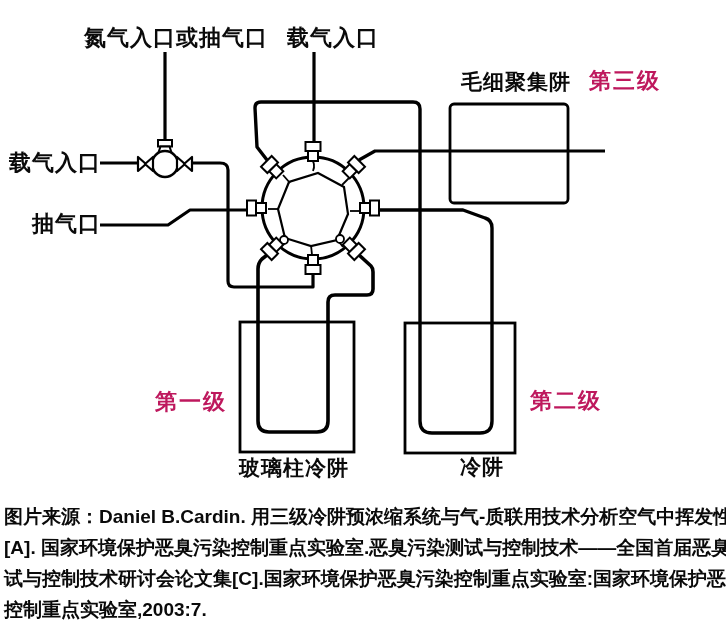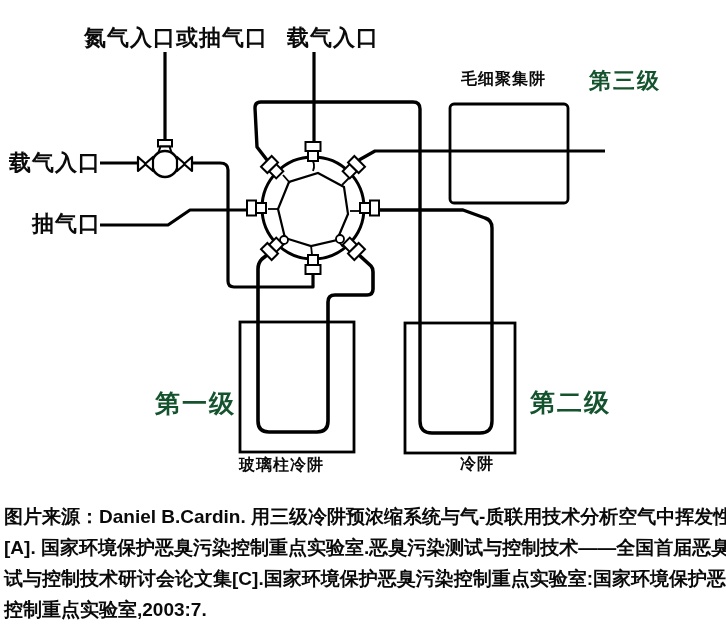--- a/index.html
+++ b/index.html
@@ -7,23 +7,23 @@
     width:726px;height:638px;position:relative;overflow:hidden;
     font-family:"Liberation Sans","DejaVu Sans",sans-serif;
     color:#000;
   }
   .figure{position:absolute;left:0;top:0;width:726px;height:500px;}
   .figure svg{position:absolute;left:0;top:0;}
   .lbl{
     position:absolute;white-space:nowrap;font-weight:700;
     font-size:22px;line-height:1.05;color:#0a0a0a;letter-spacing:1px;
   }
-  .lbl.small{font-size:16px;}
-  .stage{color:#14532d;font-weight:700;letter-spacing:2px;}
-  .stage.big{font-size:25px;}
+  .lbl.small{font-size:21px;}
+  .stage{color:#be185d;font-weight:700;letter-spacing:2px;}
+  .stage.big{font-size:22px;}
   .caption{
     position:absolute;left:4px;top:501px;width:718px;
     font-size:19px;font-weight:700;line-height:31px;color:#0a0a0a;
   }
   .caption div{white-space:nowrap;}
 </style>
 </head>
 <body>
 
 <div class="figure">

